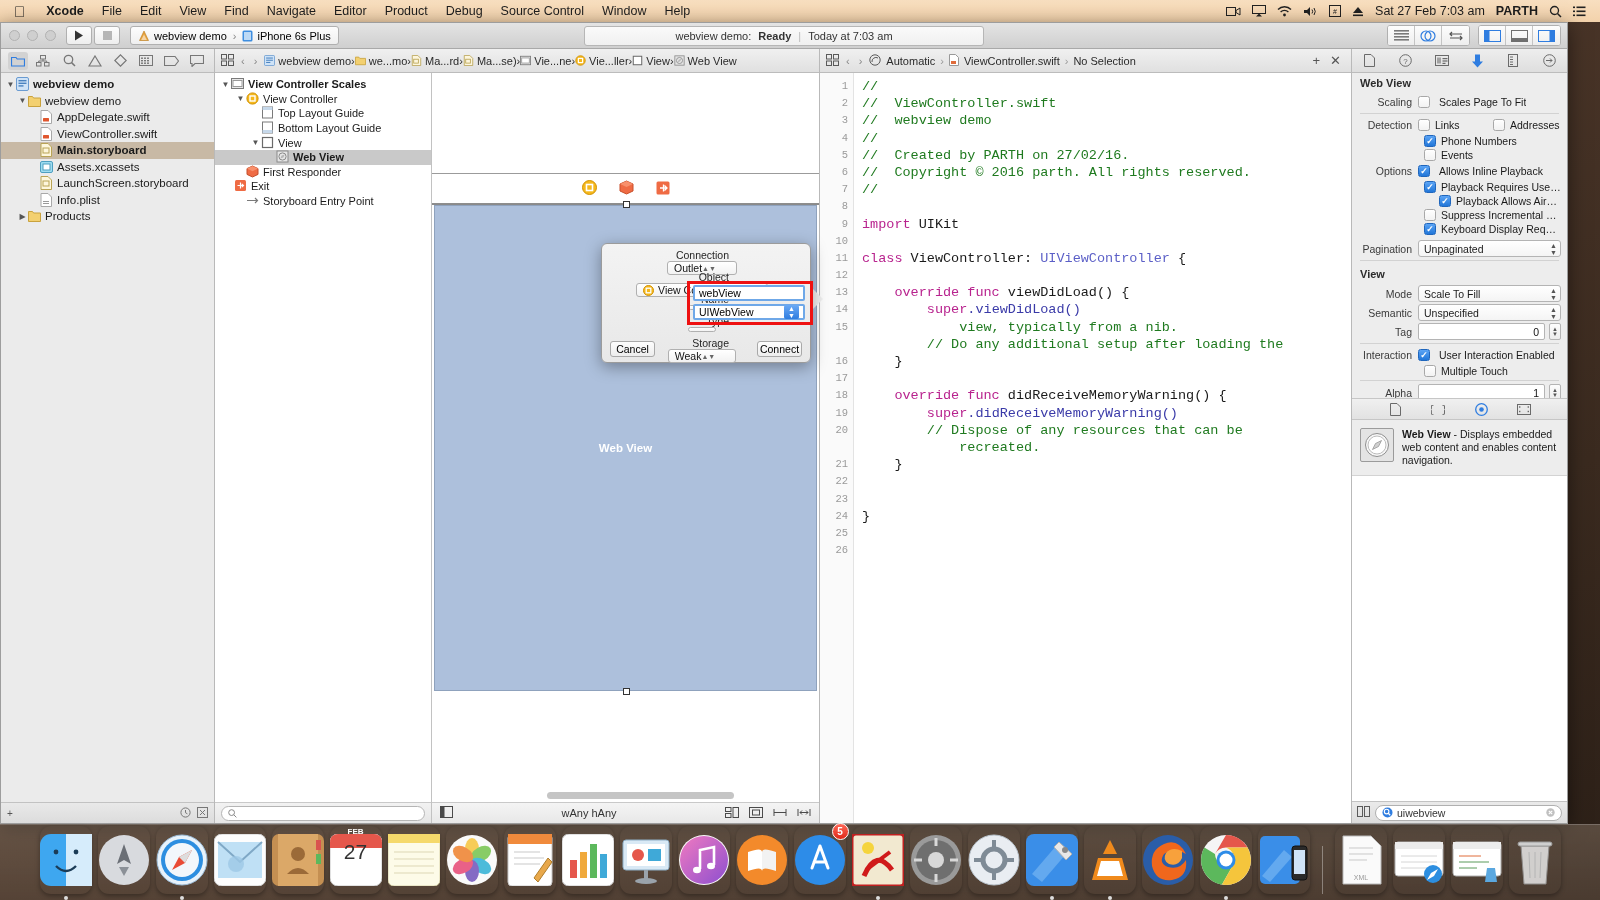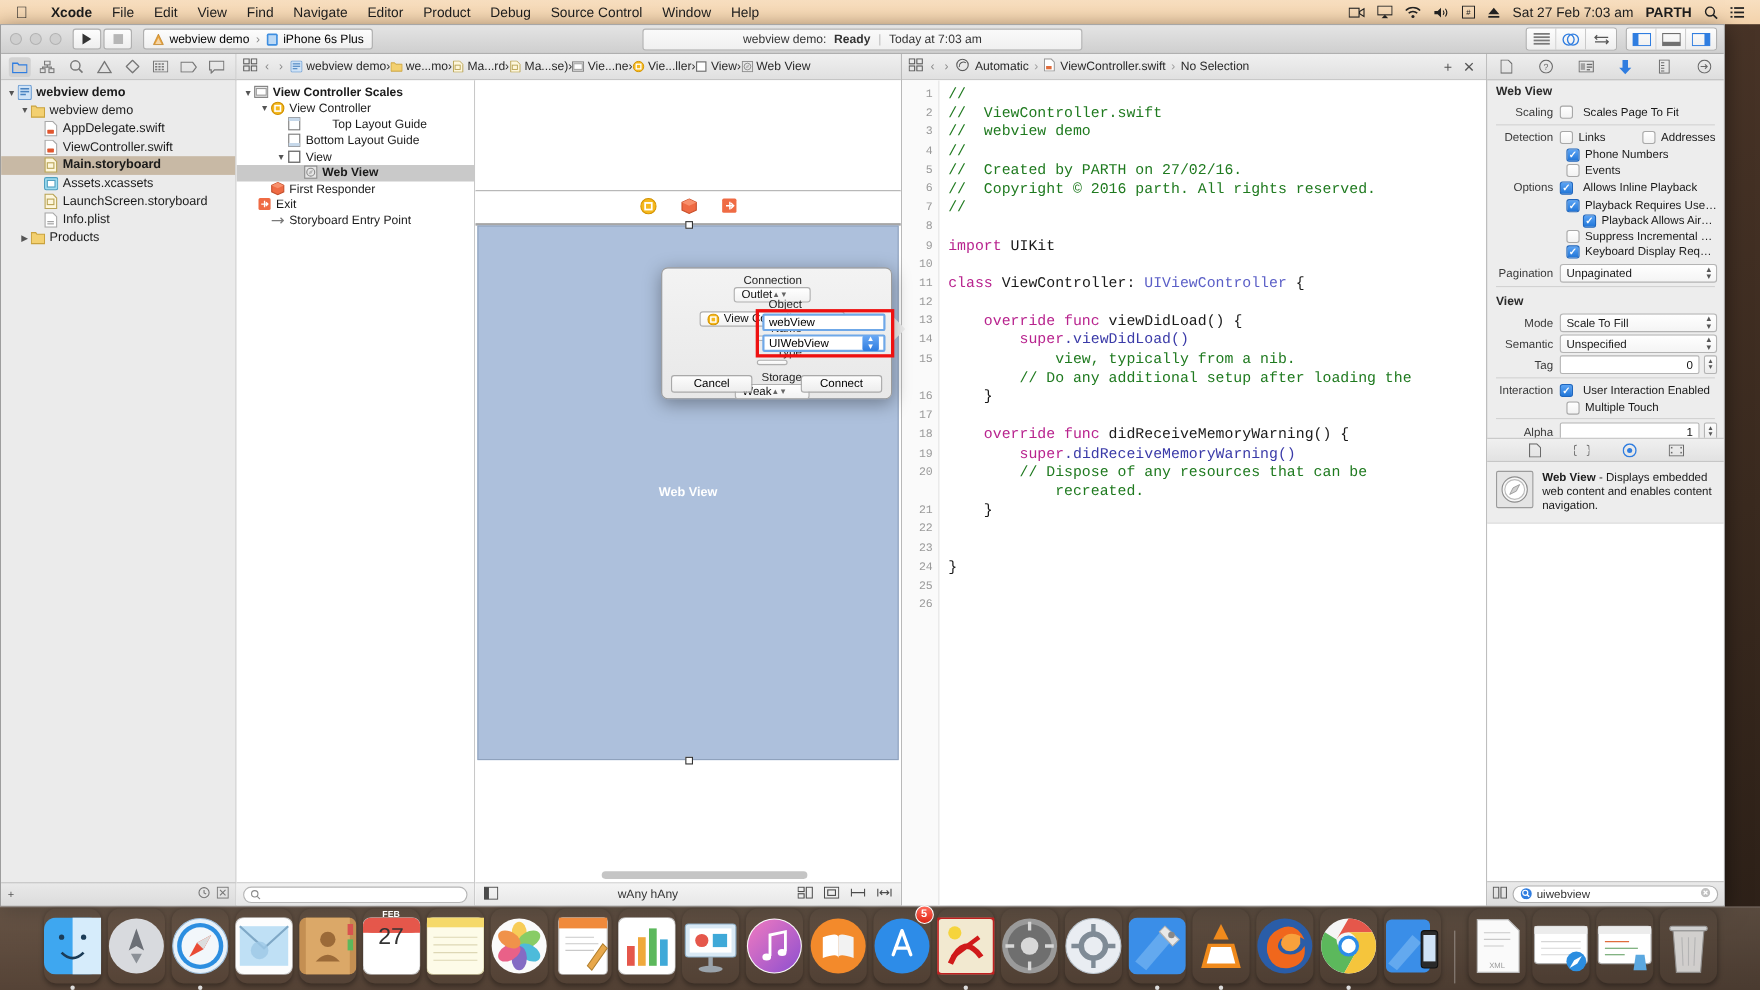--- a/index.html
+++ b/index.html
@@ -166,21 +166,21 @@
     position:absolute; left:600px; top:220px; width:210px; height:120px;
     background:linear-gradient(to bottom,#f3f3f3,#e8e8e8);
     border:1px solid #9b9b9b; border-radius:6px; box-shadow:0 4px 16px rgba(0,0,0,.35); z-index:40;
   }
   #connDialog .drow { display:flex; align-items:center; height:17px; margin:5px 8px 0 0;flex-direction:column; }
   #connDialog .dl { width:66px; text-align:right; padding-right:6px; font-size:10.5px; color:#262626; flex-shrink:0;}
   #connDialog .dpop { flex:1; height:15px; background:linear-gradient(to bottom,#fff,#f2f2f2); border:1px solid #b0b0b0;
     border-radius:3px; display:flex; align-items:center; padding:0 20px 0 6px; font-size:10.5px; color:#111;}
   #connDialog .dpop .c { margin-left:auto; font-size:7px; color:#666;}
   #connDialog .dbtns { position:absolute; bottom:5px; left:8px; right:8px; display:flex; justify-content:space-between;}
-  #connDialog .dbtn { width:74px; height:16px; background:linear-gradient(to bottom,#fdfdfd,#ededed);
+  #connDialog .dbtn { width:45px; height:16px; background:linear-gradient(to bottom,#fdfdfd,#ededed);
     border:1px solid #a9a9a9; border-radius:3px; font-size:10.5px; display:flex; align-items:center; justify-content:center;}
   #dialogArrow { position:absolute; left:808px; top:262px; width:0; height:0;
     border-top:14px solid transparent; border-bottom:14px solid transparent; border-left:14px solid #eeeeee; z-index:39;}
   #redBox { position:absolute; left:686px; top:258px; width:126px; height:44px;
     border:3px solid #ee1111; z-index:45; pointer-events:none;}
   .nameField { position:absolute; left:692px; top:262px; width:112px; height:16px; background:#fff;
     border:2px solid #6fa8e8; border-radius:2px; display:flex; align-items:center; padding:0 4px; font-size:10.5px; z-index:46;}
   .typeField { position:absolute; left:692px; top:281px; width:112px; height:16px; background:#fff;
     border:2px solid #6fa8e8; border-radius:2px; display:flex; align-items:center; padding:0 4px; font-size:10.5px; z-index:46;}
   .typeField .bluecar { margin-left:auto; width:15px; height:14px; background:linear-gradient(to bottom,#6aa9f5,#2f7de0);
@@ -639,21 +639,21 @@
                     <rect x="4" y="4" width="5" height="5" fill="none" stroke="#fff" stroke-width="1.4"></rect>
                   </svg></span>
                 <span class="lbl" style="font-size: 11px;">View Controller</span>
               </div>
               <div class="row" style="padding-left: 35px; height: 14.6px;">
                 <span class="tw"></span>
                 <span class="ficon"><svg width="13" height="13" viewBox="0 0 13 13">
                     <rect x="1.5" y="1" width="10" height="11" fill="#fff" stroke="#7a7a7a"></rect>
                     <rect x="1.5" y="1" width="10" height="3" fill="#c6d8ea"></rect>
                   </svg></span>
-                <span class="lbl" style="font-size: 11px; margin-left: 24px;">Top Layout Guide</span>
+                <span class="lbl" style="font-size: 11px;">Top Layout Guide</span>
               </div>
               <div class="row" style="padding-left: 35px; height: 14.6px;">
                 <span class="tw"></span>
                 <span class="ficon"><svg width="13" height="13" viewBox="0 0 13 13">
                     <rect x="1.5" y="1" width="10" height="11" fill="#fff" stroke="#7a7a7a"></rect>
                     <rect x="1.5" y="9" width="10" height="3" fill="#c6d8ea"></rect>
                   </svg></span>
                 <span class="lbl" style="font-size: 11px;">Bottom Layout Guide</span>
               </div>
               <div class="row" style="padding-left: 35px; height: 14.6px;">

